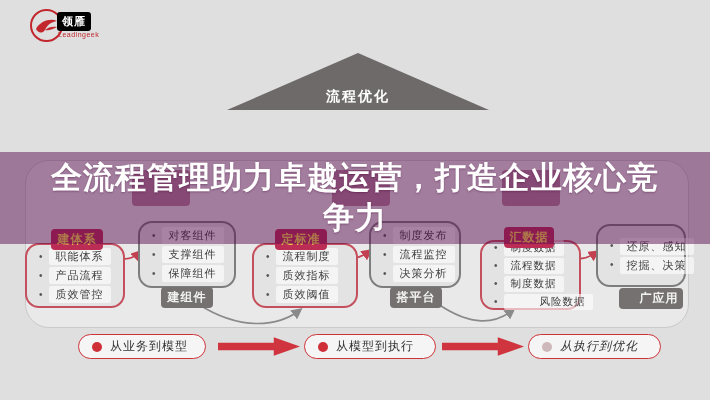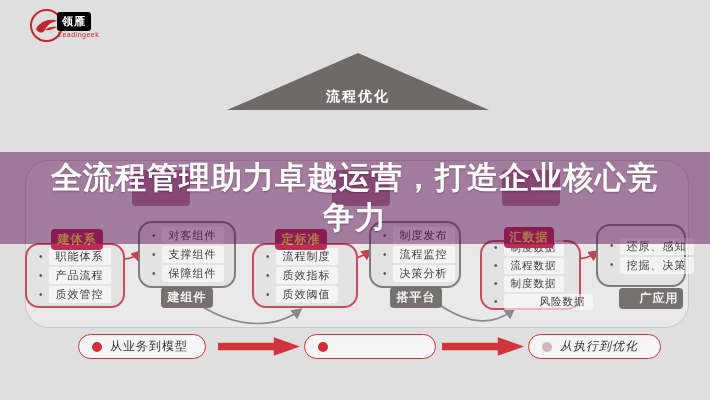--- a/index.html
+++ b/index.html
@@ -214,20 +214,21 @@
   </div>
 
   <div id="flowrow">
       <div class="pill" style="left: 78px; width: 128px;">
         <span class="dot red"></span>
         <span class="lbl">从业务到模型</span>
       </div>
       <div class="flow-arrow" style="left: 218px; width: 82px;"></div>
       <div class="pill" style="left: 304px; width: 132px;">
         <span class="dot red"></span>
+        <span class="lbl">从模型到执行</span>
       </div>
       <div class="flow-arrow" style="left: 442px; width: 82px;"></div>
       <div class="pill" style="left: 528px; width: 133px; font-style: italic;">
         <span class="dot gray"></span>
         <span class="lbl">从执行到优化</span>
       </div>
     </div>
 
 </div>
 

